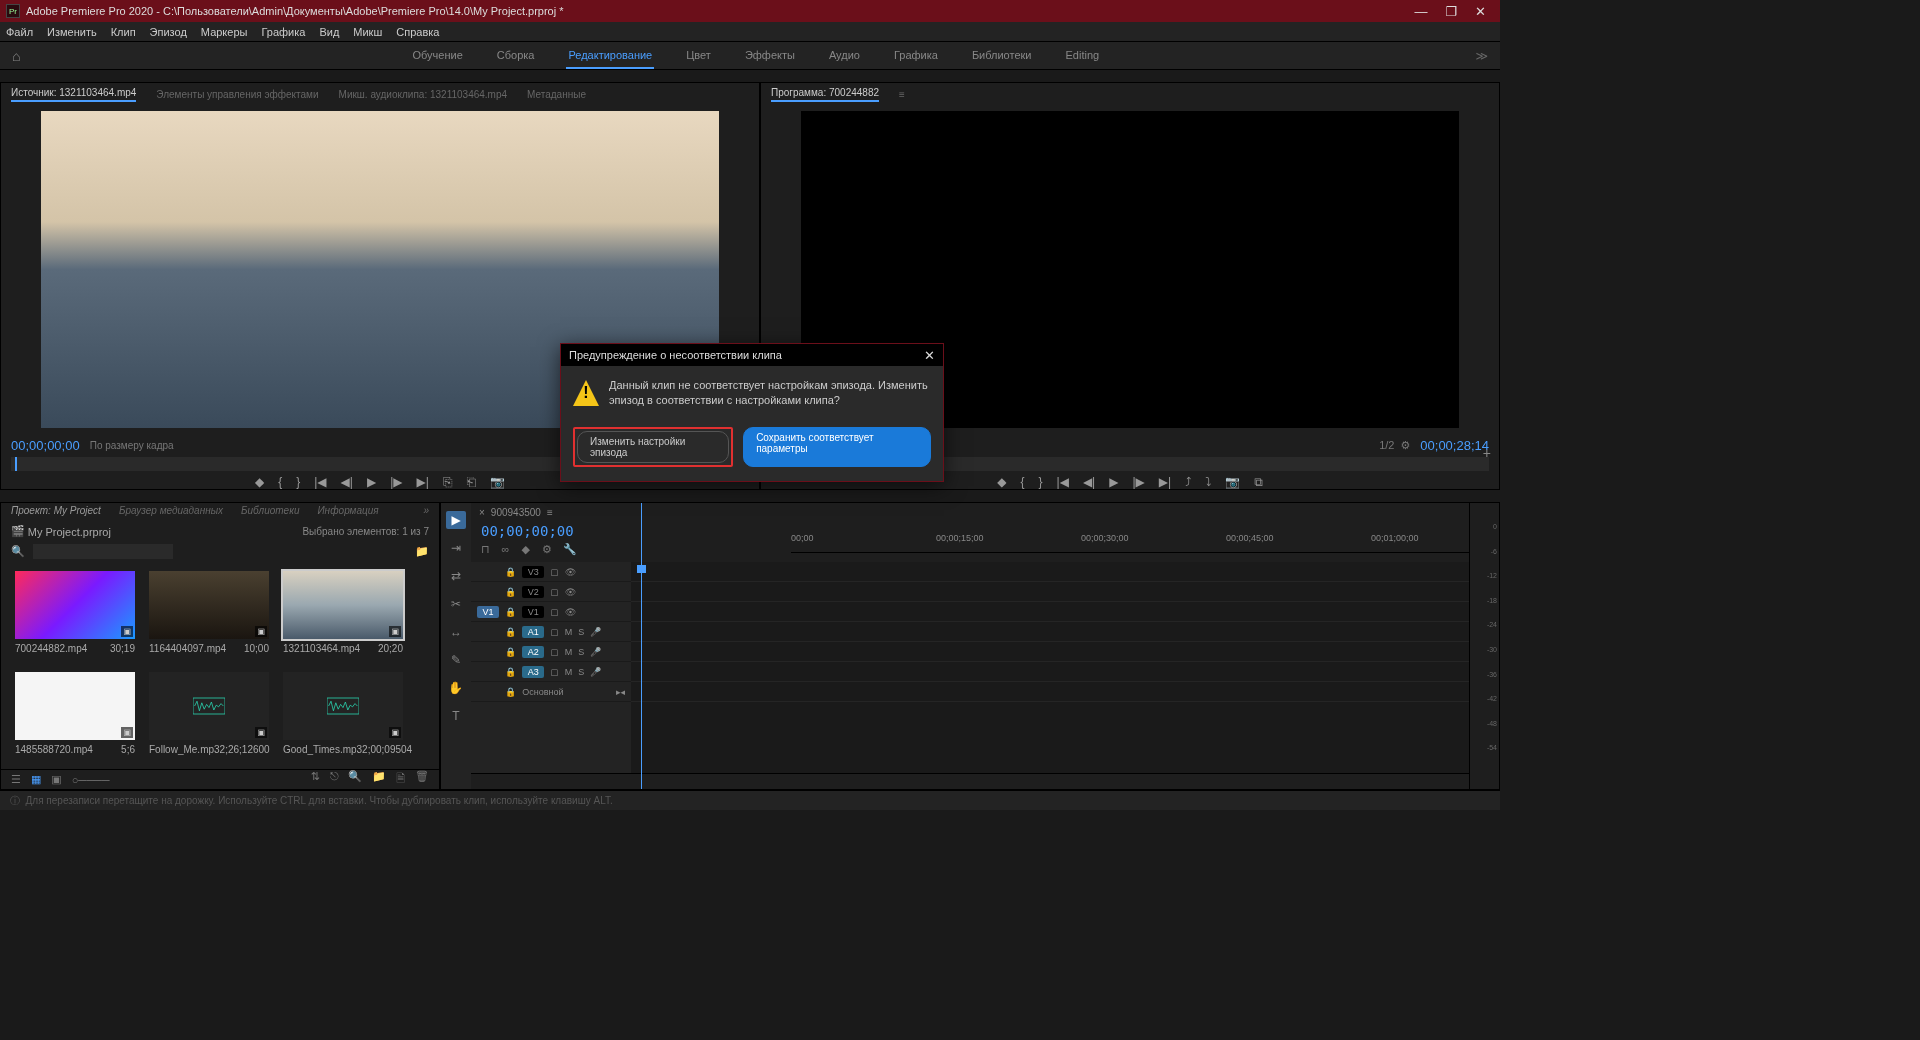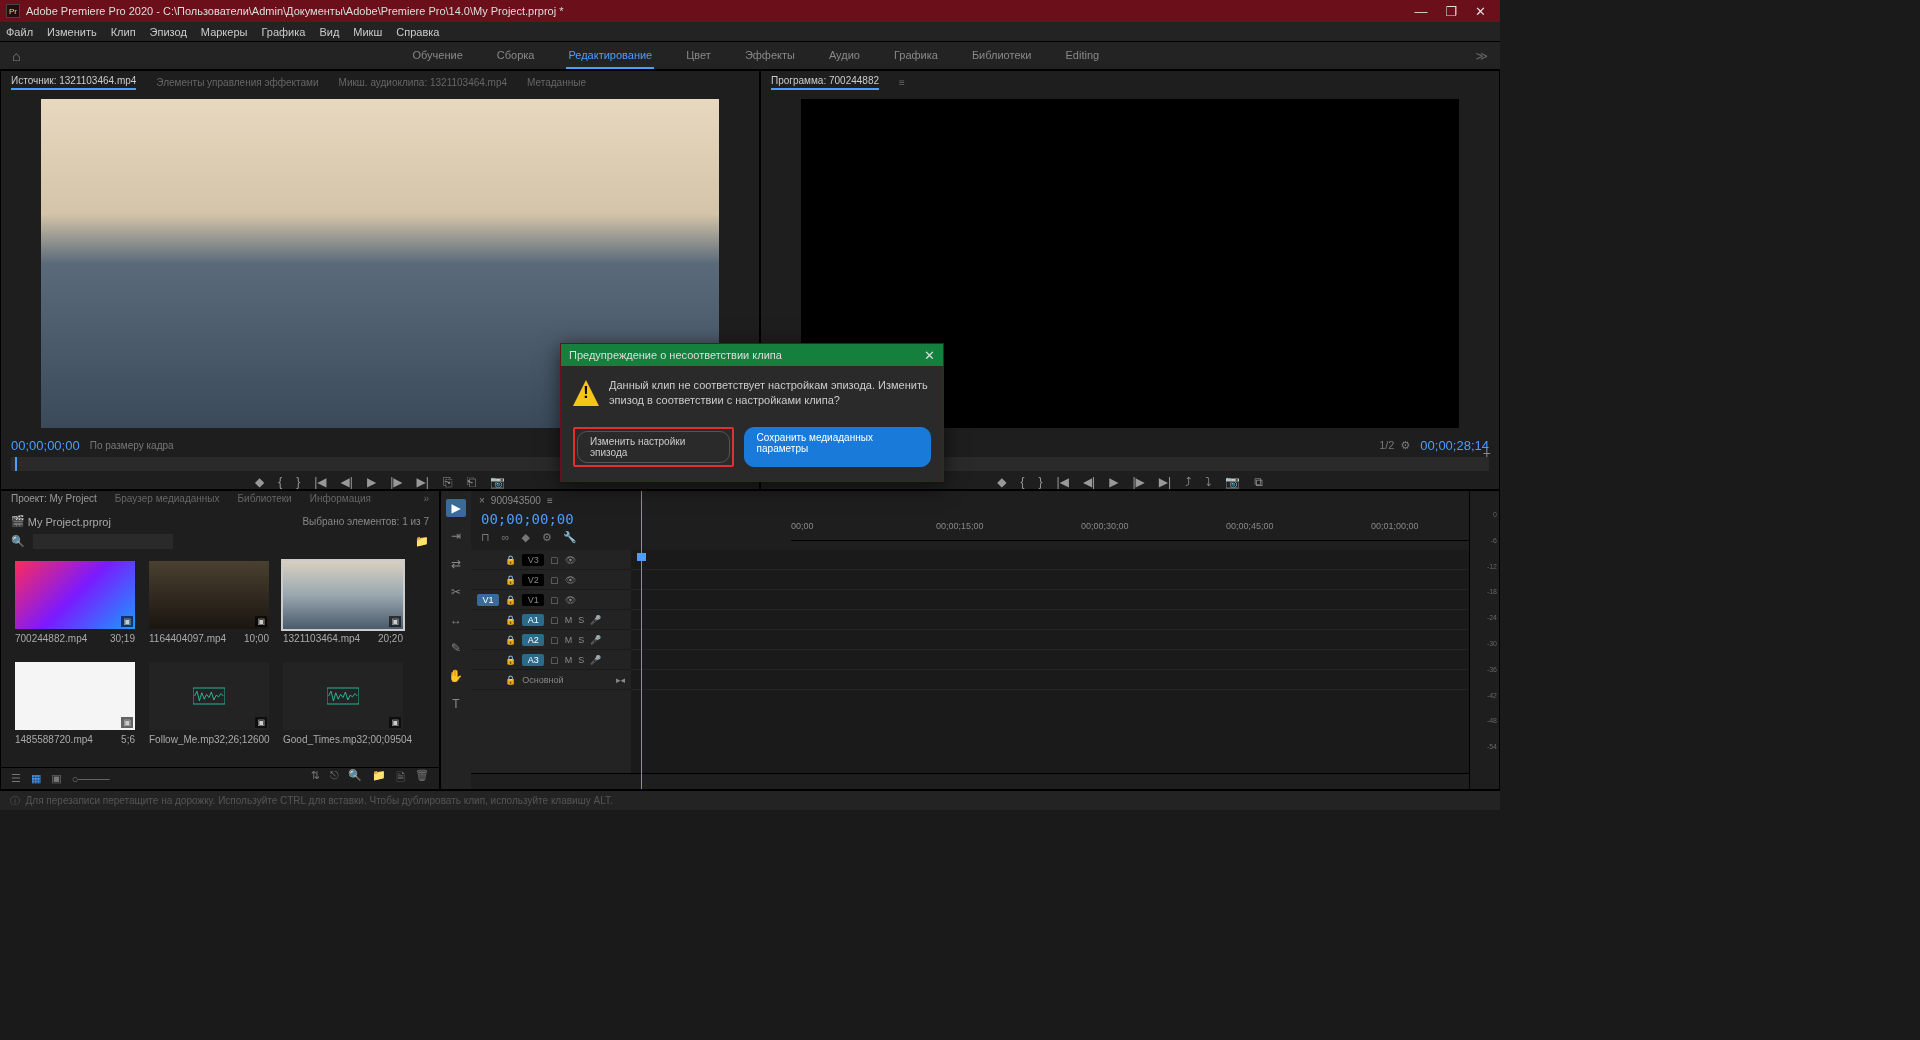--- a/index.html
+++ b/index.html
@@ -18,21 +18,21 @@
 
 .workspace-bar { background: #232323; height: 28px; display: flex; align-items: center; padding: 0 12px; border-bottom: 1px solid #000; }
 .workspace-bar .home-icon { color: #888; font-size: 14px; margin-right: 20px; }
 .workspace-tabs { display: flex; gap: 30px; margin-left: 370px; }
 .workspace-tabs span { color: #888; cursor: pointer; padding: 6px 2px; }
 .workspace-tabs span.active { color: #4a9eff; border-bottom: 2px solid #4a9eff; }
 .workspace-bar .chev { margin-left: auto; color: #666; font-size: 12px; }
 
 
 .main { display: flex; height: 420px; }
-.panel { background: #1e1e1e; border: 1px solid #000; }
+.panel { background: #1e1e1e; border: 1px solid #000; margin-top: 12px; }
 
 
 .monitor-area { width: 760px; display: flex; flex-direction: column; }
 .monitor-tabs { height: 22px; display: flex; align-items: center; gap: 20px; padding: 0 10px; color: #666; font-size: 10px; }
 .monitor-tabs span.active { color: #ccc; border-bottom: 2px solid #4a9eff; padding-bottom: 2px; }
 .monitor-view { flex: 1; background: #000; margin: 6px 40px; position: relative; display: flex; align-items: center; justify-content: center; }
 .monitor-view.source { background: linear-gradient(180deg, #e8d8c0 0%, #d4c4a8 35%, #5a6a7a 50%, #3a4a5a 100%); }
 .monitor-controls { height: 55px; padding: 4px 10px; }
 .timecode-row { display: flex; align-items: center; gap: 10px; color: #4a9eff; font-size: 13px; font-family: monospace; }
 .timecode-row .fit { color: #777; font-size: 10px; }
@@ -42,21 +42,21 @@
 .scrubber .playhead { position: absolute; left: 4px; top: 0; width: 2px; height: 14px; background: #4a9eff; }
 .transport { display: flex; gap: 14px; justify-content: center; color: #999; font-size: 12px; margin-top: 3px; }
 .transport span { cursor: pointer; }
 .plus-btn { position: absolute; right: 8px; color: #888; font-size: 14px; }
 
 
 .bottom { display: flex; height: 300px; }
 
 
 .project-panel { width: 440px; display: flex; flex-direction: column; border-right: 1px solid #000; }
-.project-tabs { height: 20px; display: flex; gap: 18px; padding: 2px 10px; color: #666; font-size: 10px; }
+.project-tabs { height: 20px; display: flex; gap: 18px; padding: 2px 10px; color: #666; font-size: 10px; font-style: italic; }
 .project-tabs span.active { color: #999; }
 .project-header { padding: 4px 10px; display: flex; align-items: center; color: #aaa; }
 .project-header .sel { margin-left: auto; color: #888; font-size: 10px; }
 .project-search { padding: 2px 10px; display: flex; align-items: center; gap: 8px; }
 .project-search input { background: #2a2a2a; border: none; color: #ccc; padding: 2px 4px; width: 140px; font-size: 10px; }
 .project-grid { flex: 1; display: flex; flex-wrap: wrap; gap: 14px; padding: 10px 14px; align-content: flex-start; }
 .bin-item { width: 120px; }
 .thumb { width: 120px; height: 68px; background: #333; position: relative; }
 .thumb.selected { outline: 2px solid #ccc; }
 .thumb .dur-badge { position: absolute; bottom: 2px; right: 2px; background: rgba(0,0,0,0.6); font-size: 8px; padding: 1px 2px; }
@@ -97,21 +97,21 @@
 
 .audio-meters { width: 30px; background: #1e1e1e; border-left: 1px solid #000; position: relative; }
 .meter-scale { position: absolute; right: 2px; top: 20px; bottom: 20px; width: 26px; }
 .meter-scale .db { position: absolute; right: 0; font-size: 7px; color: #666; }
 
 
 .statusbar { height: 20px; background: #232323; display: flex; align-items: center; padding: 0 10px; color: #555; font-size: 10px; border-top: 1px solid #000; }
 
 
 .dialog { position: absolute; left: 560px; top: 343px; width: 384px; background: #2a2a2a; border: 1px solid #6b0f1a; box-shadow: 0 4px 20px rgba(0,0,0,0.6); z-index: 100; }
-.dialog-title { background: #15803d; height: 22px; display: flex; align-items: center; padding: 0 8px; color: #ddd; font-size: 11px; }
+.dialog-title { background: #000000; height: 22px; display: flex; align-items: center; padding: 0 8px; color: #ddd; font-size: 11px; }
 .dialog-title .close { margin-left: auto; cursor: pointer; font-size: 13px; }
 .dialog-body { padding: 12px; display: flex; gap: 10px; }
 .dialog-body .warn-icon { width: 26px; height: 26px; background: #f5c518; clip-path: polygon(50% 0, 100% 100%, 0 100%); display: flex; align-items: center; justify-content: center; color: #000; font-weight: bold; font-size: 16px; flex-shrink: 0; margin-top: 2px; }
 .dialog-body .msg { color: #ccc; font-size: 11px; line-height: 1.4; }
 .dialog-check { padding: 0 12px 8px 48px; display: flex; align-items: center; gap: 6px; color: #ccc; font-size: 11px; }
 .dialog-check input { accent-color: #4a9eff; }
 .dialog-buttons { padding: 6px 12px 14px; display: flex; gap: 10px; justify-content: center; }
 .dialog-buttons .btn { padding: 4px 12px; border-radius: 10px; font-size: 10px; cursor: pointer; border: 1px solid #555; background: #2a2a2a; color: #ccc; }
 .dialog-buttons .btn.primary { background: #1a7ad9; border-color: #1a7ad9; color: #fff; }
 .dialog-buttons .highlight-box { border: 2px solid #e03030; padding: 2px; border-radius: 2px; }
@@ -468,15 +468,15 @@
     <span class="close">✕</span>
   </div>
   <div class="dialog-body">
     <div class="warn-icon">!</div>
     <div class="msg">Данный клип не соответствует настройкам эпизода. Изменить эпизод в соответствии с настройками клипа?</div>
   </div>
   <div class="dialog-buttons">
     <div class="highlight-box">
       <div class="btn">Изменить настройки эпизода</div>
     </div>
-    <div class="btn primary">Сохранить медиаданных параметры</div>
+    <div class="btn primary">Сохранить соответствует параметры</div>
   </div>
 </div>
 
 </body></html>

